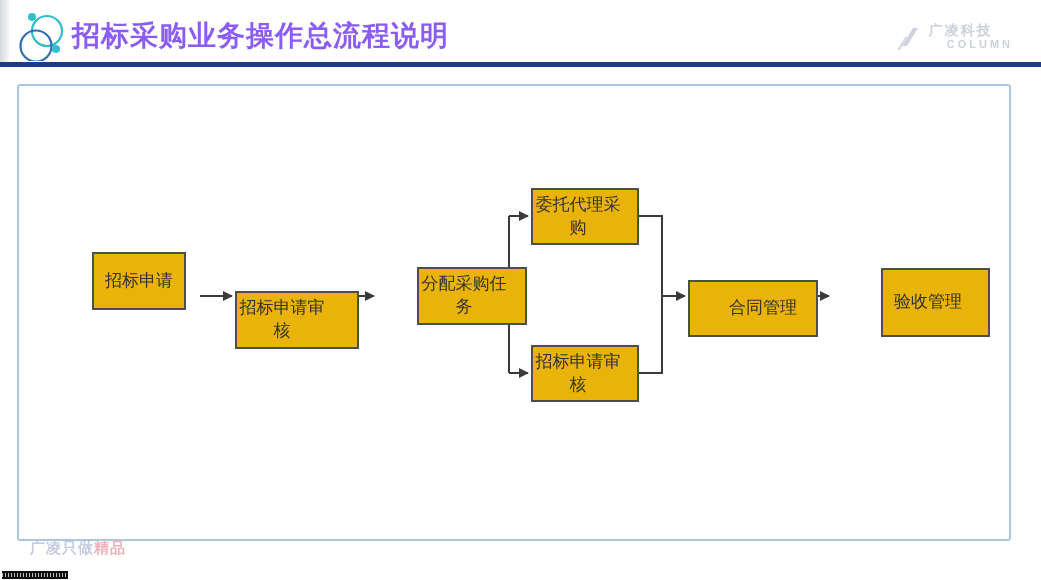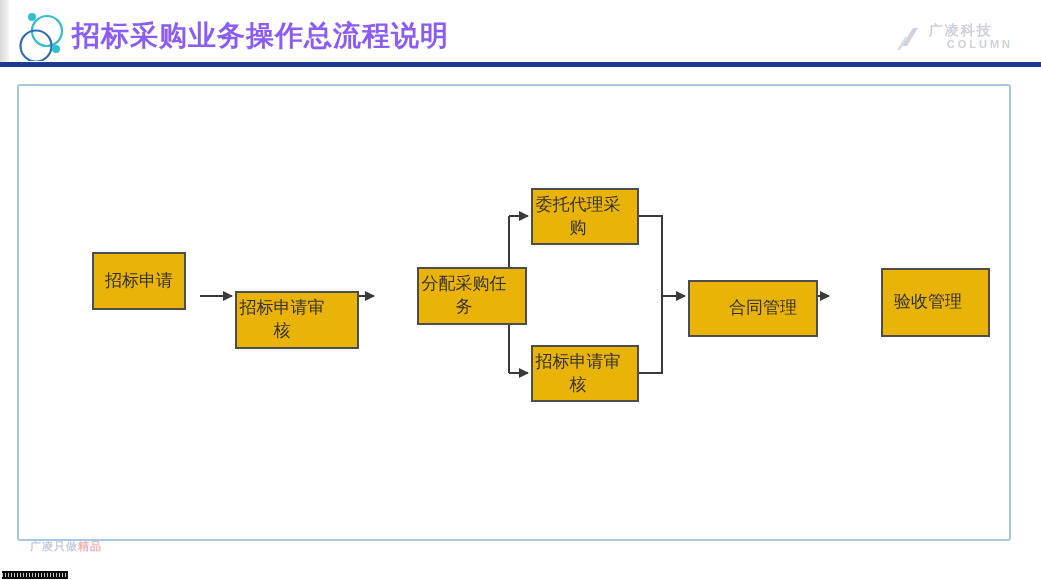--- a/index.html
+++ b/index.html
@@ -56,21 +56,21 @@
   .n1{left:92px;top:252px;width:94px;height:58px;}
   .n2{left:235px;top:267px;width:124px;height:58px;margin-top:24px;}
   .n3{left:377px;top:267px;width:110px;height:58px;margin-left:40px;}
   .n4{left:531px;top:188px;width:108px;height:57px;}
   .n5{left:531px;top:345px;width:108px;height:57px;}
   .n6{left:688px;top:280px;width:130px;height:57px;padding-left:28px;}
   .n7{left:881px;top:268px;width:109px;height:69px;}
   
   .watermark{
     position:absolute;left:30px;top:539px;
-    font-size:11px;font-weight:bold;letter-spacing:1px;white-space:nowrap;
+    font-size:15px;font-weight:bold;letter-spacing:1px;white-space:nowrap;
   }
   .watermark .wm-gray{color:#c6cbde;}
   .watermark .wm-red{color:#efb3b7;}
   .caption-bar{
     position:absolute;left:2px;top:571px;width:66px;height:8px;
     background:#0c0c0c;
     background-image:repeating-linear-gradient(90deg,
       rgba(255,255,255,.75) 0px,rgba(255,255,255,.75) 1px,
       rgba(0,0,0,0) 1px,rgba(0,0,0,0) 3px);
     background-size:66px 4px;background-position:0 2px;background-repeat:no-repeat;

